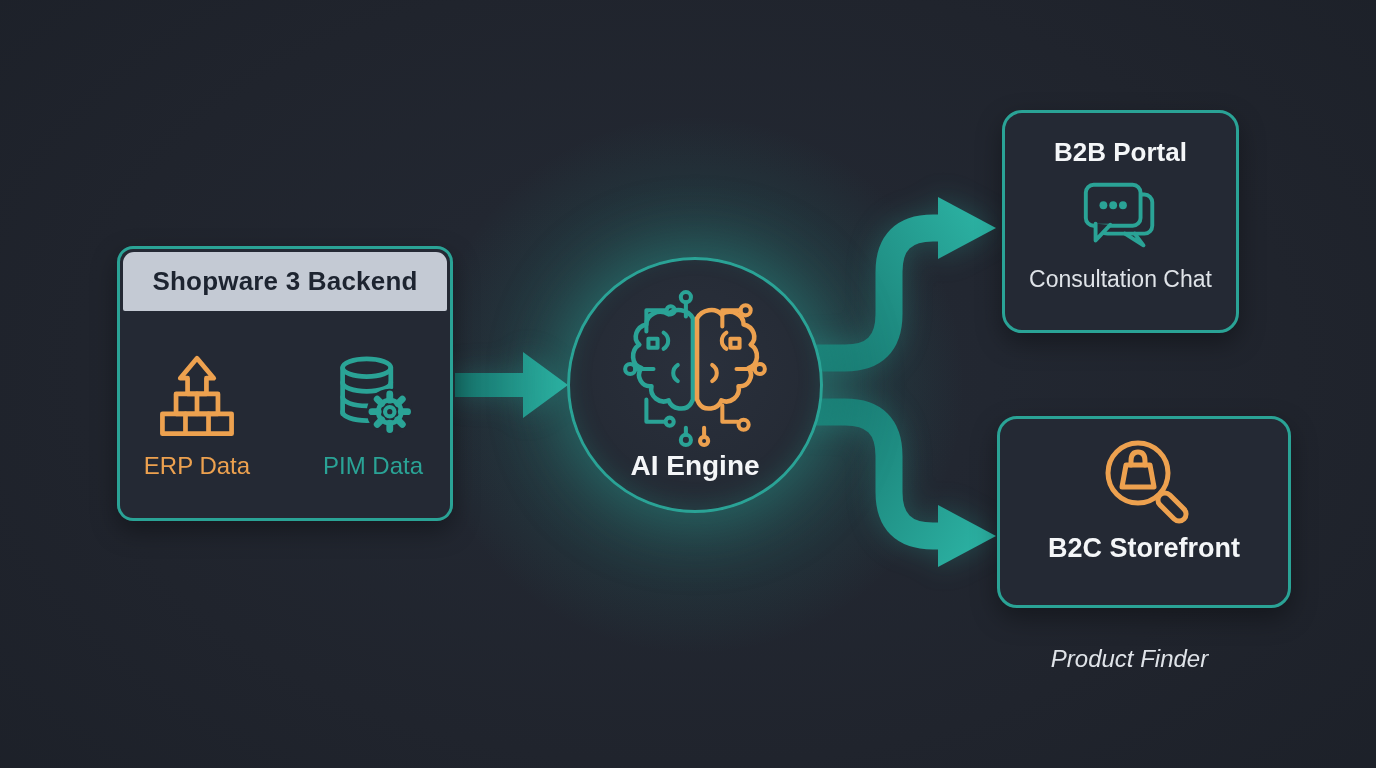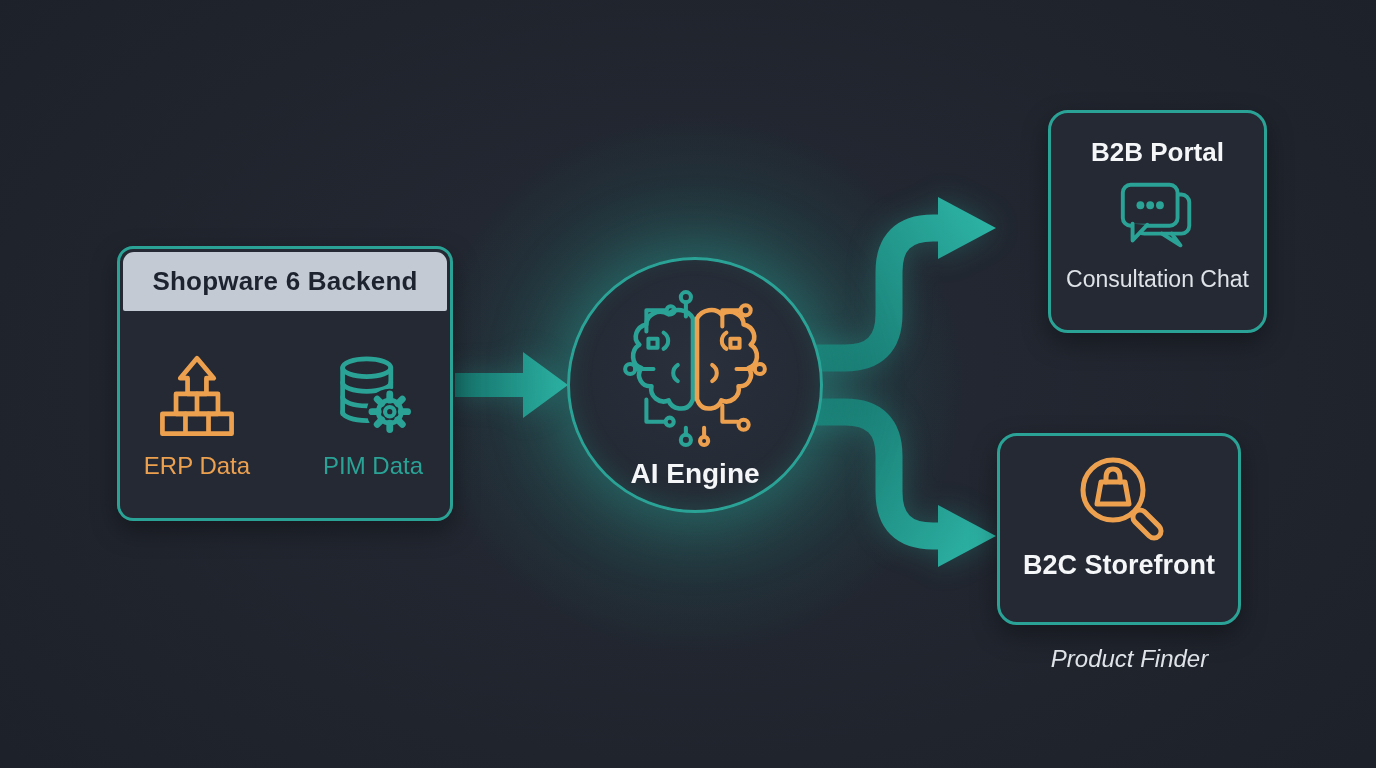--- a/index.html
+++ b/index.html
@@ -37,32 +37,32 @@
   .data-label{margin-top:12px;font-size:24px;}
   .teal-label{color:var(--teal);}
   .orange-label{color:var(--orange);}
 
   
   .ai-circle{
     left:567px;top:257px;width:256px;height:256px;box-sizing:border-box;border-radius:50%;
     background:radial-gradient(circle at 50% 42%, #2a303c 0%, #242a34 75%);
     border:3px solid var(--teal);
     box-shadow:0 0 70px 8px rgba(42,170,155,0.45), inset 0 -6px 22px rgba(42,170,155,0.18);
-    display:flex;flex-direction:column;align-items:center;gap:8px;
+    display:flex;flex-direction:column;align-items:center;
   }
   .ai-label{margin-top:2px;font-size:28px;font-weight:bold;color:var(--text-white);}
 
   
   .portal-box{
     box-sizing:border-box;border:3px solid var(--teal);border-radius:20px;background:var(--box-bg);
     display:flex;flex-direction:column;align-items:center;
     box-shadow:0 10px 26px rgba(0,0,0,0.35);
   }
-  .b2b-box{left:1048px;top:110px;width:219px;height:223px;}
-  .b2c-box{left:997px;top:433px;width:244px;height:192px;}
+  .b2b-box{left:1002px;top:110px;width:237px;height:223px;}
+  .b2c-box{left:997px;top:416px;width:294px;height:192px;}
   .portal-title{font-size:26px;font-weight:bold;color:var(--text-white);}
   .portal-sub{font-size:23px;color:var(--text-gray);}
   .b2b-box .portal-title{margin-top:24px;}
   .b2b-box .portal-sub{margin-top:12px;}
   .b2b-box svg{margin-top:10px;}
   .b2c-box svg{margin-top:14px;}
   .b2c-box .portal-title{margin-top:4px;font-size:27px;}
   .finder-label{left:997px;top:645px;width:265px;text-align:center;font-size:24px;color:var(--text-gray);font-style:italic;}
 
   
@@ -102,21 +102,21 @@
       <polygon points="938,197 996,228 938,259" fill="url(#gradUp)"></polygon>
     </g>
     <g>
       <path d="M795 412 L845 412 Q889 412 889 456 L889 492 Q889 536 933 536 L940 536" fill="none" stroke="url(#gradDown)" stroke-width="27"></path>
       <polygon points="938,505 996,536 938,567" fill="url(#gradDown)"></polygon>
     </g>
   </svg>
 
   <div class="abs backend-box">
     <div class="backend-header">
-      <div class="backend-title">Shopware 6 Backend</div>
+      <div class="backend-title">Shopware 3 Backend</div>
     </div>
     <div class="backend-body">
       <div class="data-item">
         <svg width="88" height="88" viewBox="0 0 84 84">
           <g class="sk-orange fl-none" stroke-width="4.5" stroke-linejoin="round" stroke-linecap="round">
             <path d="M42 6 L58 25 H51 V40 H33 V25 H26 Z"></path>
             <rect x="22" y="40" width="40" height="19"></rect>
             <path d="M42 40 V59"></path>
             <rect x="9" y="59" width="66" height="19"></rect>
             <path d="M31 59 V78"></path>

